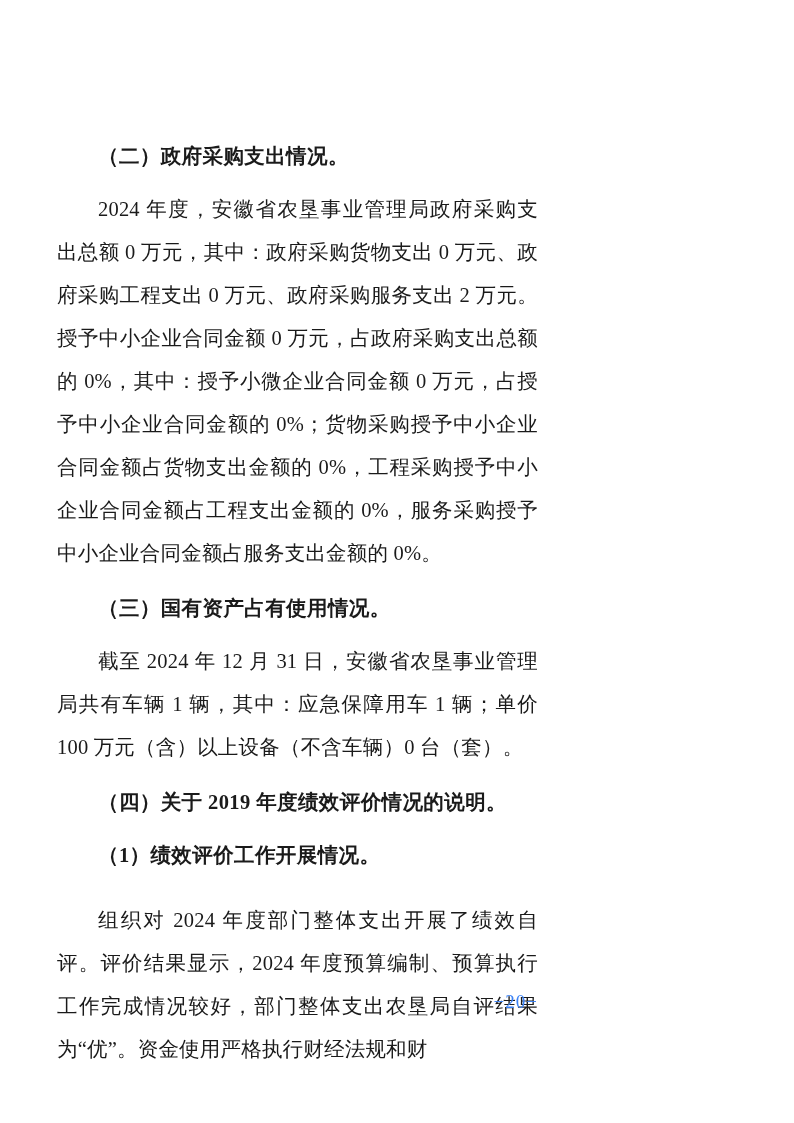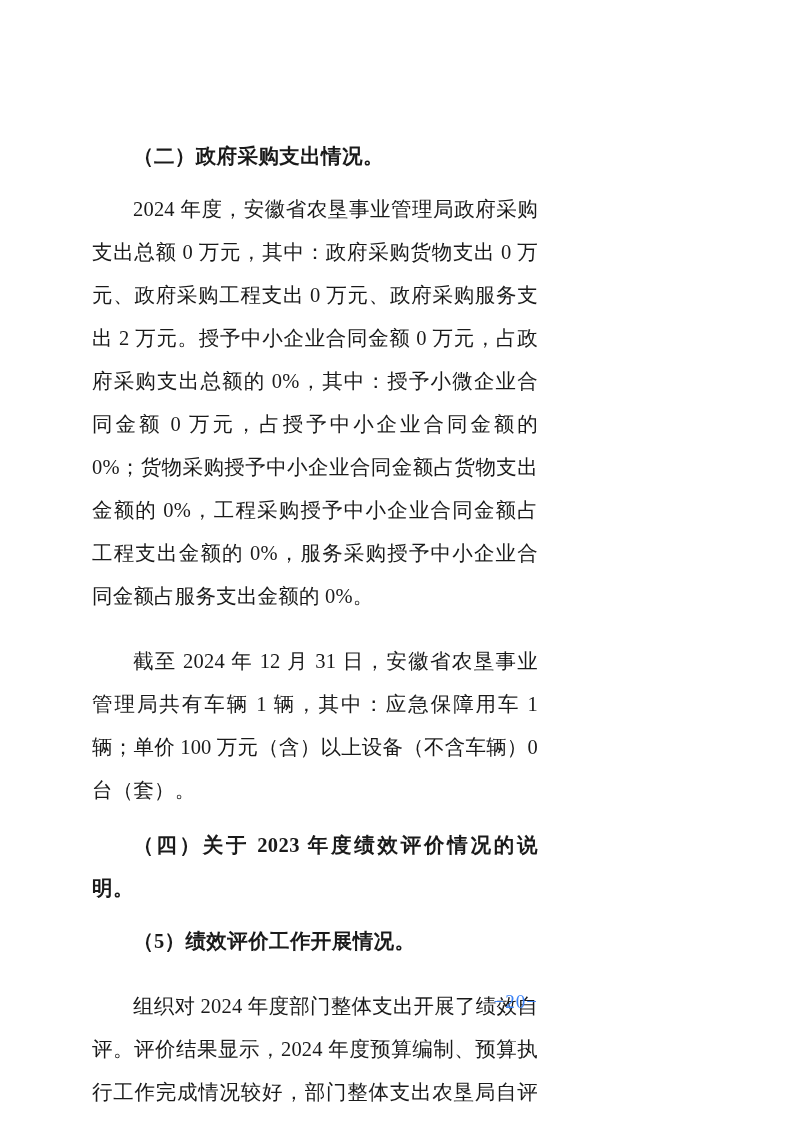--- a/index.html
+++ b/index.html
@@ -6,21 +6,21 @@
     margin: 0;
     padding: 0;
     background: #ffffff;
   }
   .page {
     position: relative;
     width: 630px;
     height: 1123px;
     background: #ffffff;
     box-sizing: border-box;
-    padding: 135px 92px 60px 92px;
+    padding: 135px 92px 60px 57px;
     font-family: "Liberation Serif", "DejaVu Serif", serif;
     color: #1a1a1a;
     overflow: hidden;
   }
   .body-text {
     font-size: 20.5px;
     line-height: 43px;
     text-align: justify;
     text-justify: inter-ideograph;
     letter-spacing: 0.2px;
@@ -62,32 +62,33 @@
   <div class="body-text">
 
     <p class="heading">（二）政府采购支出情况。</p>
 
     <div class="gap-small"></div>
 
     <p class="para">2024 年度，安徽省农垦事业管理局政府采购支出总额 0 万元，其中：政府采购货物支出 0 万元、政府采购工程支出 0 万元、政府采购服务支出 2 万元。授予中小企业合同金额 0 万元，占政府采购支出总额的 0%，其中：授予小微企业合同金额 0 万元，占授予中小企业合同金额的 0%；货物采购授予中小企业合同金额占货物支出金额的 0%，工程采购授予中小企业合同金额占工程支出金额的 0%，服务采购授予中小企业合同金额占服务支出金额的 0%。</p>
 
     <div class="gap-med"></div>
 
+    <p class="heading">（三）国有资产占有使用情况。</p>
 
     <div class="gap-small"></div>
 
     <p class="para">截至 2024 年 12 月 31 日，安徽省农垦事业管理局共有车辆 1 辆，其中：应急保障用车 1 辆；单价 100 万元（含）以上设备（不含车辆）0 台（套）。</p>
 
     <div class="gap-med"></div>
 
-    <p class="heading">（四）关于 2023 年度绩效评价情况的说明。</p>
+    <p class="heading">（四）关于 2019 年度绩效评价情况的说明。</p>
 
     <div class="gap-small"></div>
 
-    <p class="heading">（5）绩效评价工作开展情况。</p>
+    <p class="heading">（1）绩效评价工作开展情况。</p>
 
     <div class="gap-small"></div>
 
 
     <div class="gap-med"></div>
 
     <p class="para">组织对 2024 年度部门整体支出开展了绩效自评。评价结果显示，2024 年度预算编制、预算执行工作完成情况较好，部门整体支出农垦局自评结果为“优”。资金使用严格执行财经法规和财</p>
 
   </div>
 

